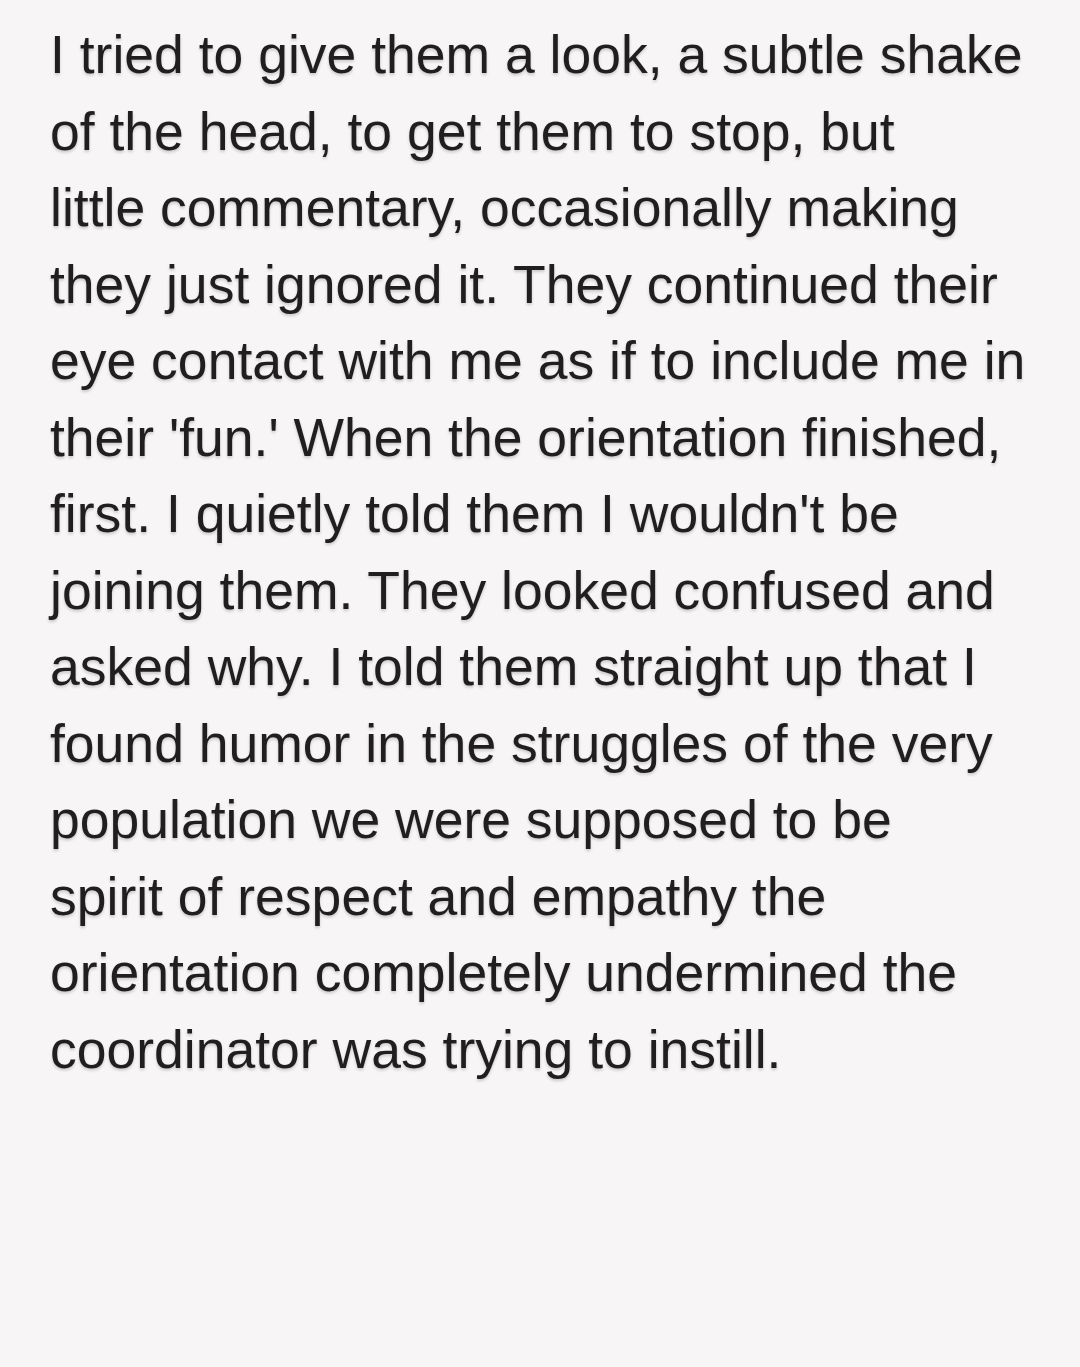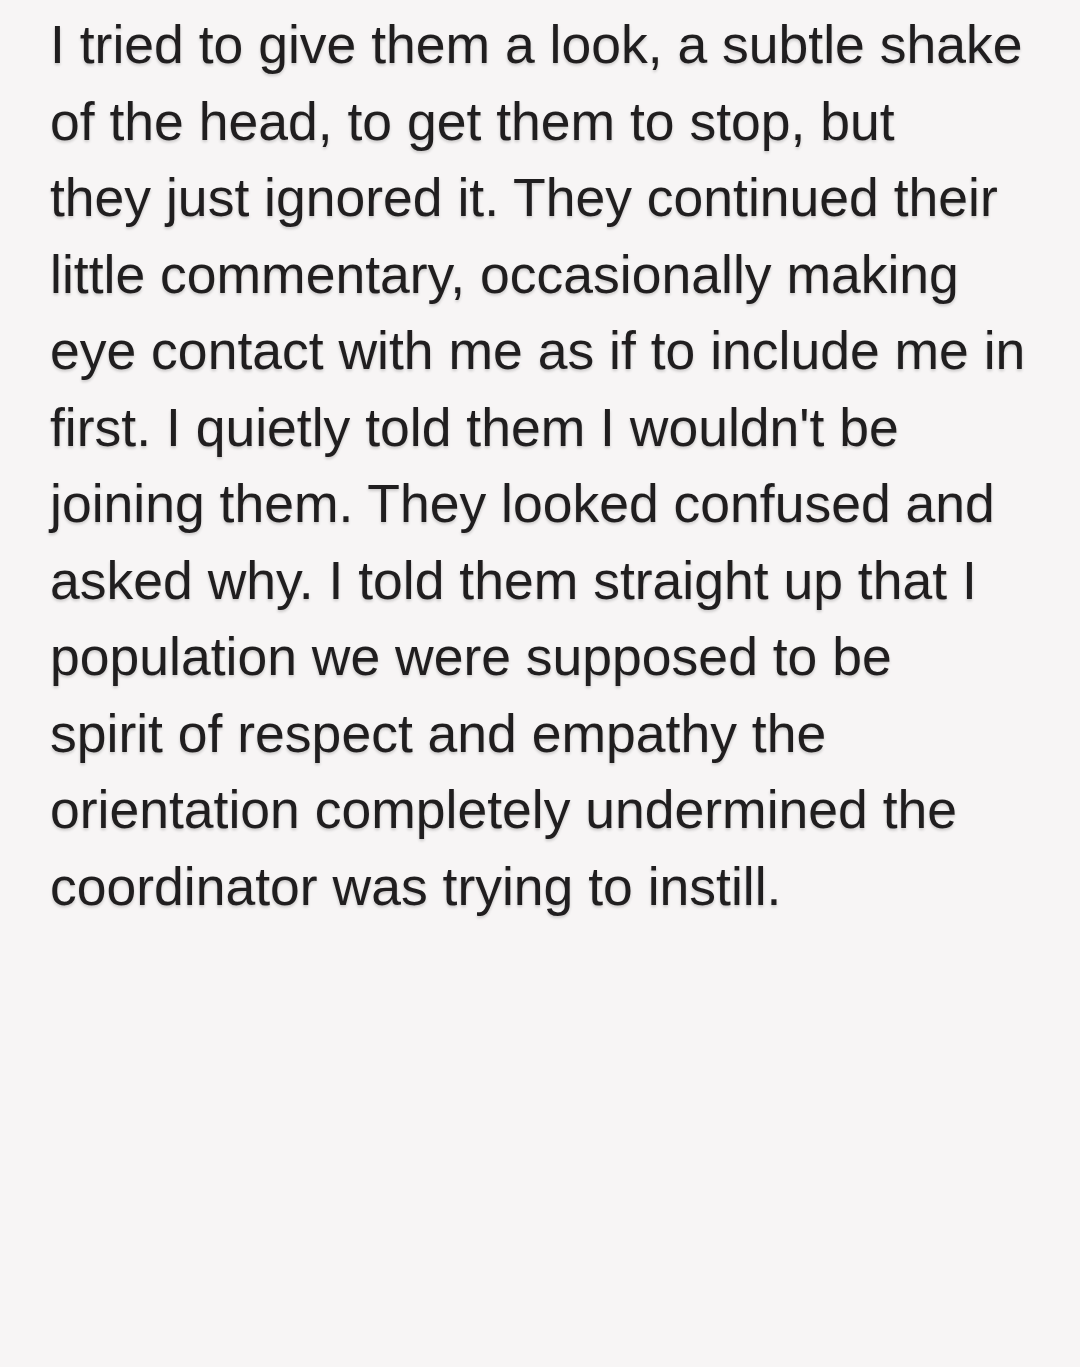--- a/index.html
+++ b/index.html
@@ -9,43 +9,45 @@
   body {
     width: 1080px;
     height: 1367px;
     background: var(--bg, #f7f5f5);
     overflow: hidden;
   }
   .story-page {
     box-sizing: border-box;
     width: 1080px;
     height: 1367px;
-    padding: 7px 30px 0 50px;
+    padding: 17px 30px 0 50px;
     background: var(--bg, #f7f5f5);
   }
   .story-line {
     font-family: "Liberation Sans", "DejaVu Sans", sans-serif;
     font-size: 53.5px;
     line-height: 76.5px;
     font-weight: 400;
     letter-spacing: 0;
     white-space: nowrap;
     color: var(--fg, #201e1f);
     text-shadow: 0 2px 3px rgba(32, 30, 31, 0.20);
   }
 </style>
 </head>
 <body>
 
 <div class="story-page">
   <div class="story-line">I tried to give them a look, a subtle shake</div>
   <div class="story-line">of the head, to get them to stop, but</div>
+  <div class="story-line">little commentary, occasionally making</div>
   <div class="story-line">they just ignored it. They continued their</div>
-  <div class="story-line">little commentary, occasionally making</div>
   <div class="story-line">eye contact with me as if to include me in</div>
+  <div class="story-line">their 'fun.' When the orientation finished,</div>
   <div class="story-line">first. I quietly told them I wouldn't be</div>
   <div class="story-line">joining them. They looked confused and</div>
   <div class="story-line">asked why. I told them straight up that I</div>
+  <div class="story-line">found humor in the struggles of the very</div>
   <div class="story-line">population we were supposed to be</div>
   <div class="story-line">spirit of respect and empathy the</div>
   <div class="story-line">orientation completely undermined the</div>
   <div class="story-line">coordinator was trying to instill.</div>
 </div>
 
 </body></html>

